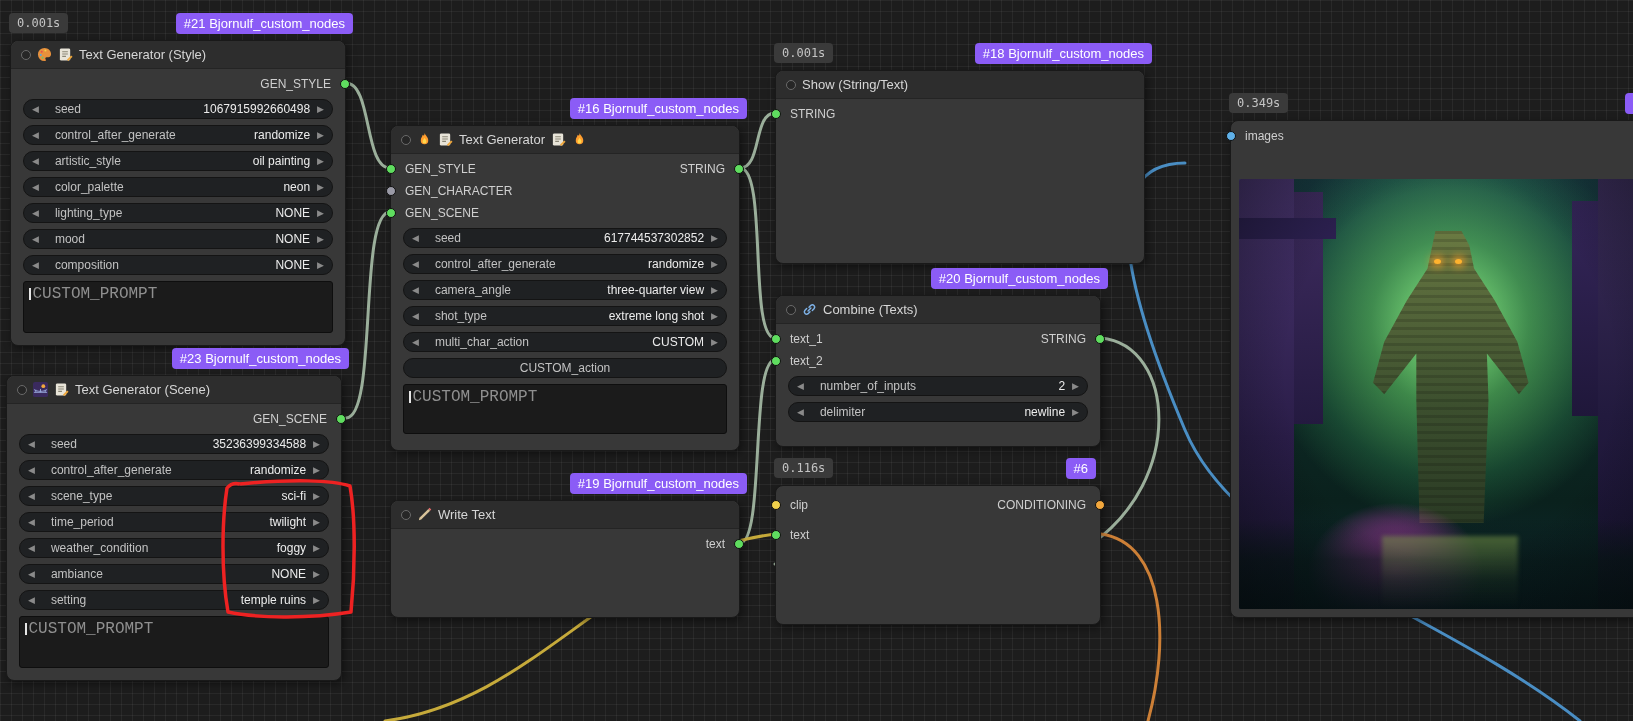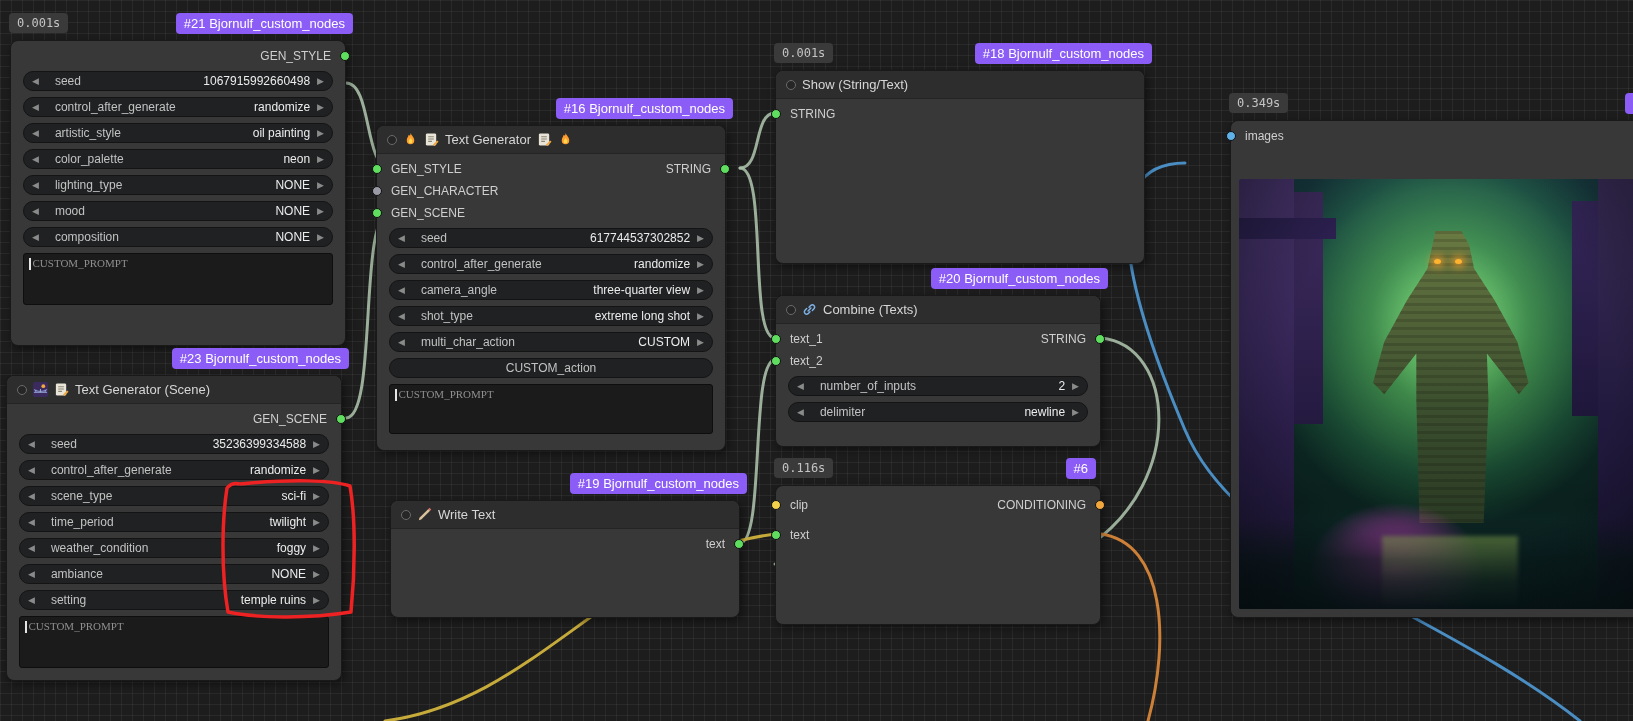--- a/index.html
+++ b/index.html
@@ -37,21 +37,21 @@
   .port.pout{right:-5px}
 
   .widgets{padding-top:4px}
   .widget{height:20px;margin:0 12px 6px 12px;background:#1f2123;border:1px solid #141414;border-radius:10px;
     display:flex;align-items:center;padding:0 8px;font-size:12px;color:#c8c8c8}
   .arr{font-size:9px;color:#8a8a8a;flex:0 0 auto}
   .wlabel{margin-left:16px;flex:1 1 auto;color:#c2c2c2;white-space:nowrap;overflow:hidden}
   .wvalue{margin-right:7px;color:#ececec;white-space:nowrap}
   .widget.center .wlabel{flex:none;margin:0 auto}
   .textbox{margin:6px 12px 0 12px;background:#1b1b1b;border:1px solid #0e0e0e;border-radius:3px;
-    padding:3px 5px;font-family:Liberation Serif, serif;font-size:11px;color:#8f8f8f;text-align:left;overflow:hidden}
+    padding:3px 5px;font-family:Liberation Mono, monospace;font-size:16px;color:#8f8f8f;text-align:left;overflow:hidden}
   .caret{display:inline-block;width:1.5px;height:12px;background:#e6e6e6;vertical-align:middle;margin-right:2px}
   .textbox .usertext{color:#e0e0e0}
 
   .showbox{position:absolute;left:14px;right:14px;top:58px;bottom:12px;background:#262626;border:1px solid #8a8a8a;
     border-radius:4px;padding:7px 10px;font-size:14.5px;line-height:1.5;color:var(--show-green);white-space:pre-wrap}
 
   
   .pimg{position:absolute;left:8px;right:8px;top:58px;bottom:8px;border-radius:2px;overflow:hidden;
     background:linear-gradient(180deg,#173a40 0%,#0e2a26 45%,#0a211d 75%,#0f2c33 100%)}
   .layer{position:absolute}
@@ -91,20 +91,40 @@
     <path class="w" style="stroke:var(--wire-string)" d="M 740 543 C 765 543 750 360 775 360"></path>
     <path class="w" style="stroke:var(--wire-string)" d="M 1101 338 C 1175 345 1185 480 1090 545 C 990 608 810 564 775 564"></path>
     <path class="w" style="stroke:var(--wire-yellow)" d="M 385 721 C 540 700 610 555 775 534"></path>
     <path class="w" style="stroke:var(--wire-orange)" d="M 1101 534 C 1165 543 1170 640 1148 721"></path>
     <path class="w" style="stroke:var(--wire-blue)" d="M 1580 721 C 1440 610 1240 560 1185 430 C 1130 300 1090 163 1185 163"></path>
   </svg>
 
   <div class="node" style="left:10px;top:40px;width:336px;height:306px">
     <div class="badge time-badge">0.001s</div>
     <div class="badge name-badge">#21 Bjornulf_custom_nodes</div>
+    <div class="titlebar">
+      <span class="cdot"></span>
+      <span class="ticon">
+          <svg viewBox="0 0 16 16">
+            <path d="M8 1a7 7 0 1 0 0 14c1.5 0 1.8-1 1.2-1.8-.8-1-.2-2.2 1-2.2H12a3.5 3.5 0 0 0 3-3.5C15 4 11.9 1 8 1z" fill="#e8913c"></path>
+            <circle cx="5" cy="5" r="1.1" fill="#e84d4d"></circle>
+            <circle cx="9" cy="3.8" r="1.1" fill="#f2d14b"></circle>
+            <circle cx="4" cy="8.5" r="1.1" fill="#4da6e8"></circle>
+            <circle cx="6" cy="11.5" r="1.1" fill="#6cc46c"></circle>
+          </svg>
+        </span>
+      <span class="ticon">
+          <svg viewBox="0 0 16 16">
+            <rect x="2" y="1.5" width="11" height="13" rx="1.5" fill="#e8e4d8"></rect>
+            <path d="M4.5 5h6M4.5 7.5h6M4.5 10h4" stroke="#8a8676" stroke-width="1.2"></path>
+            <path d="M9.5 13.5l4.5-4.5 1.5 1.5-4.5 4.5z" fill="#f0a83c"></path>
+          </svg>
+        </span>
+      <span class="ntitle">Text Generator (Style)</span>
+    </div>
     <div class="iorows">
       <div class="iorow outonly">
         <span>GEN_STYLE</span>
         <span class="port pout" style="background:var(--string-green)"></span>
       </div>
     </div>
     <div class="widgets">
       <div class="widget">
           <span class="arr">◀</span>
           <span class="wlabel">seed</span>
@@ -217,21 +237,21 @@
       <div class="widget">
           <span class="arr">◀</span>
           <span class="wlabel">setting</span>
           <span class="wvalue">temple ruins</span>
           <span class="arr">▶</span>
         </div>
       <div class="textbox" style="height:52px"><span class="caret"></span><span>CUSTOM_PROMPT</span></div>
     </div>
   </div>
 
-  <div class="node" style="left:376px;top:125px;width:350px;height:326px">
+  <div class="node" style="left:390px;top:125px;width:350px;height:326px">
     <div class="badge name-badge">#16 Bjornulf_custom_nodes</div>
     <div class="titlebar">
       <span class="cdot"></span>
       <span class="ticon">
           <svg viewBox="0 0 16 16">
             <path d="M8 1c1 3 4 4 4 8a4 4 0 0 1-8 0c0-3 2-4 2-6 1 1 2 1.5 2-2z" fill="#ff9d2e"></path>
             <path d="M8 6c.8 1.6 2 2.2 2 4a2 2 0 0 1-4 0c0-1.6 1.4-2.4 2-4z" fill="#ffd84d"></path>
           </svg>
         </span>
       <span class="ticon">

